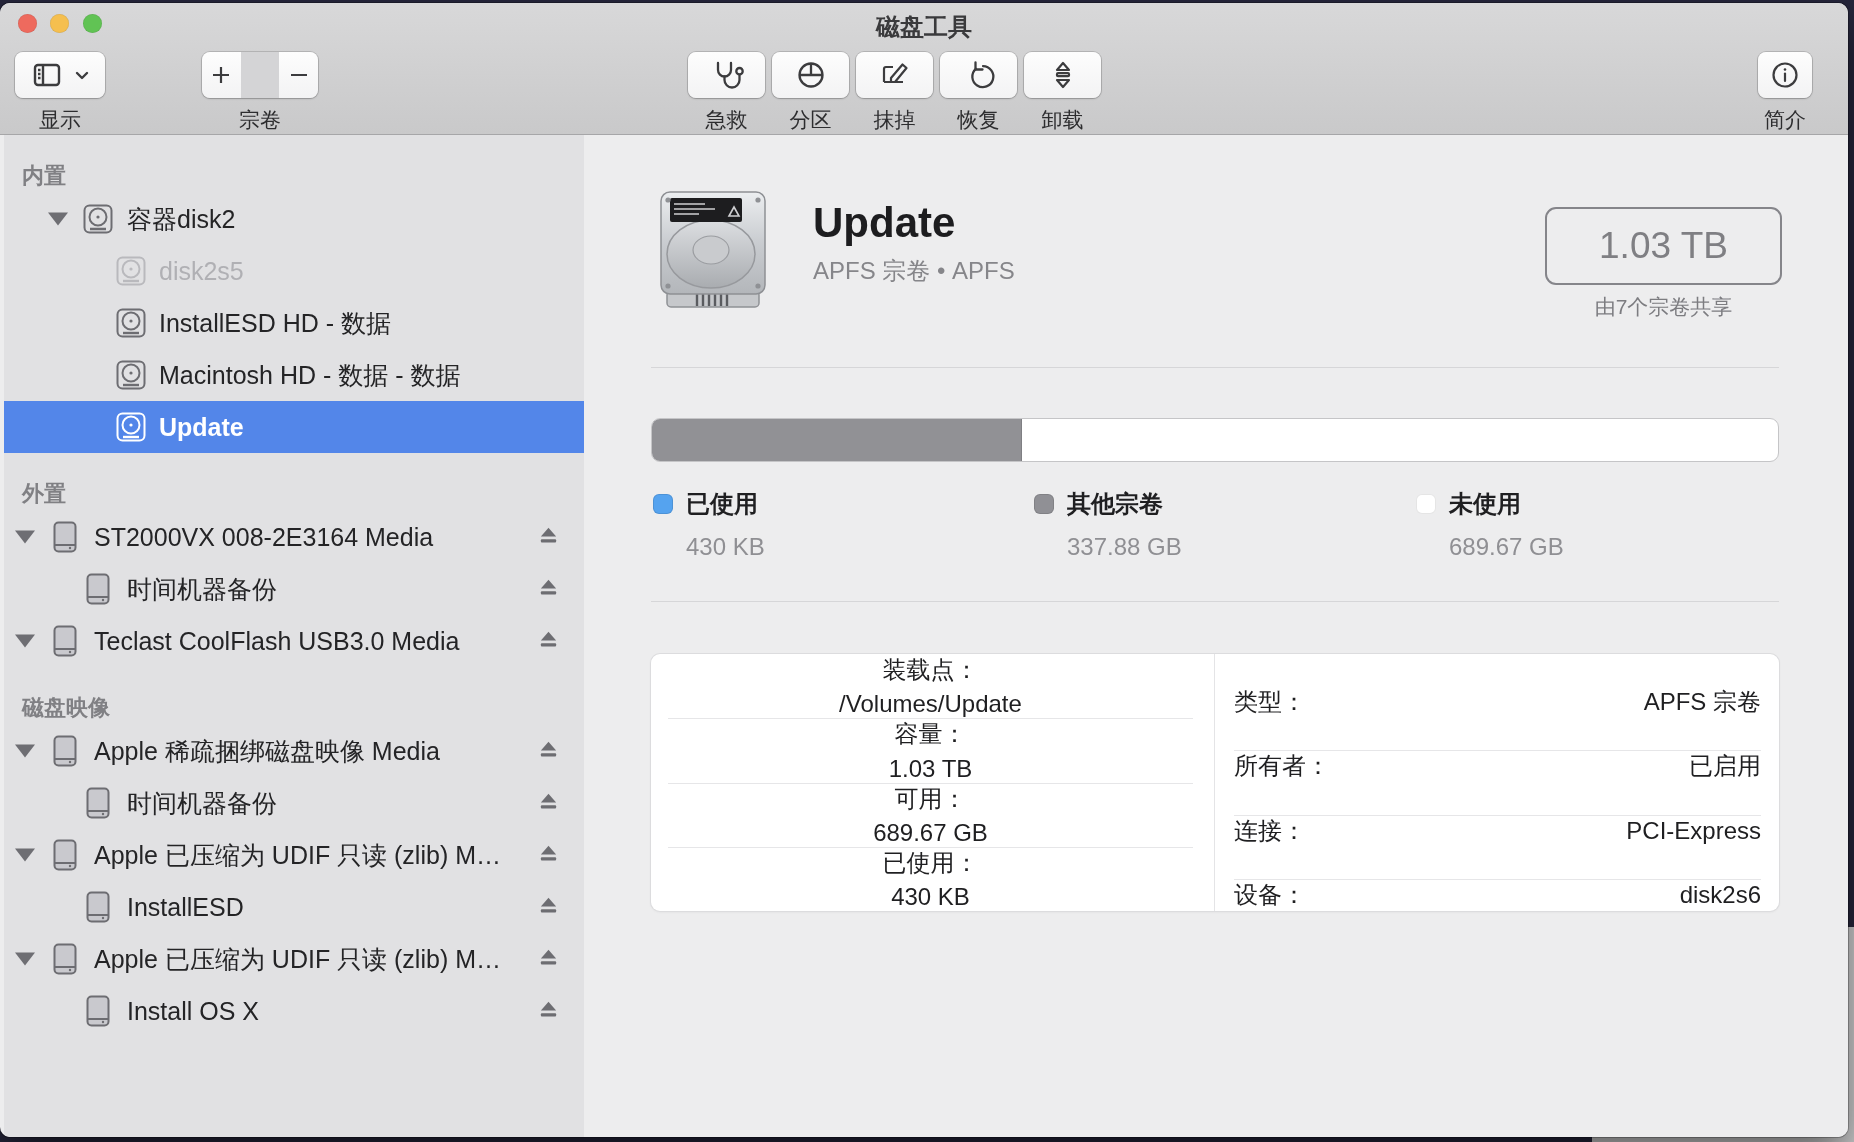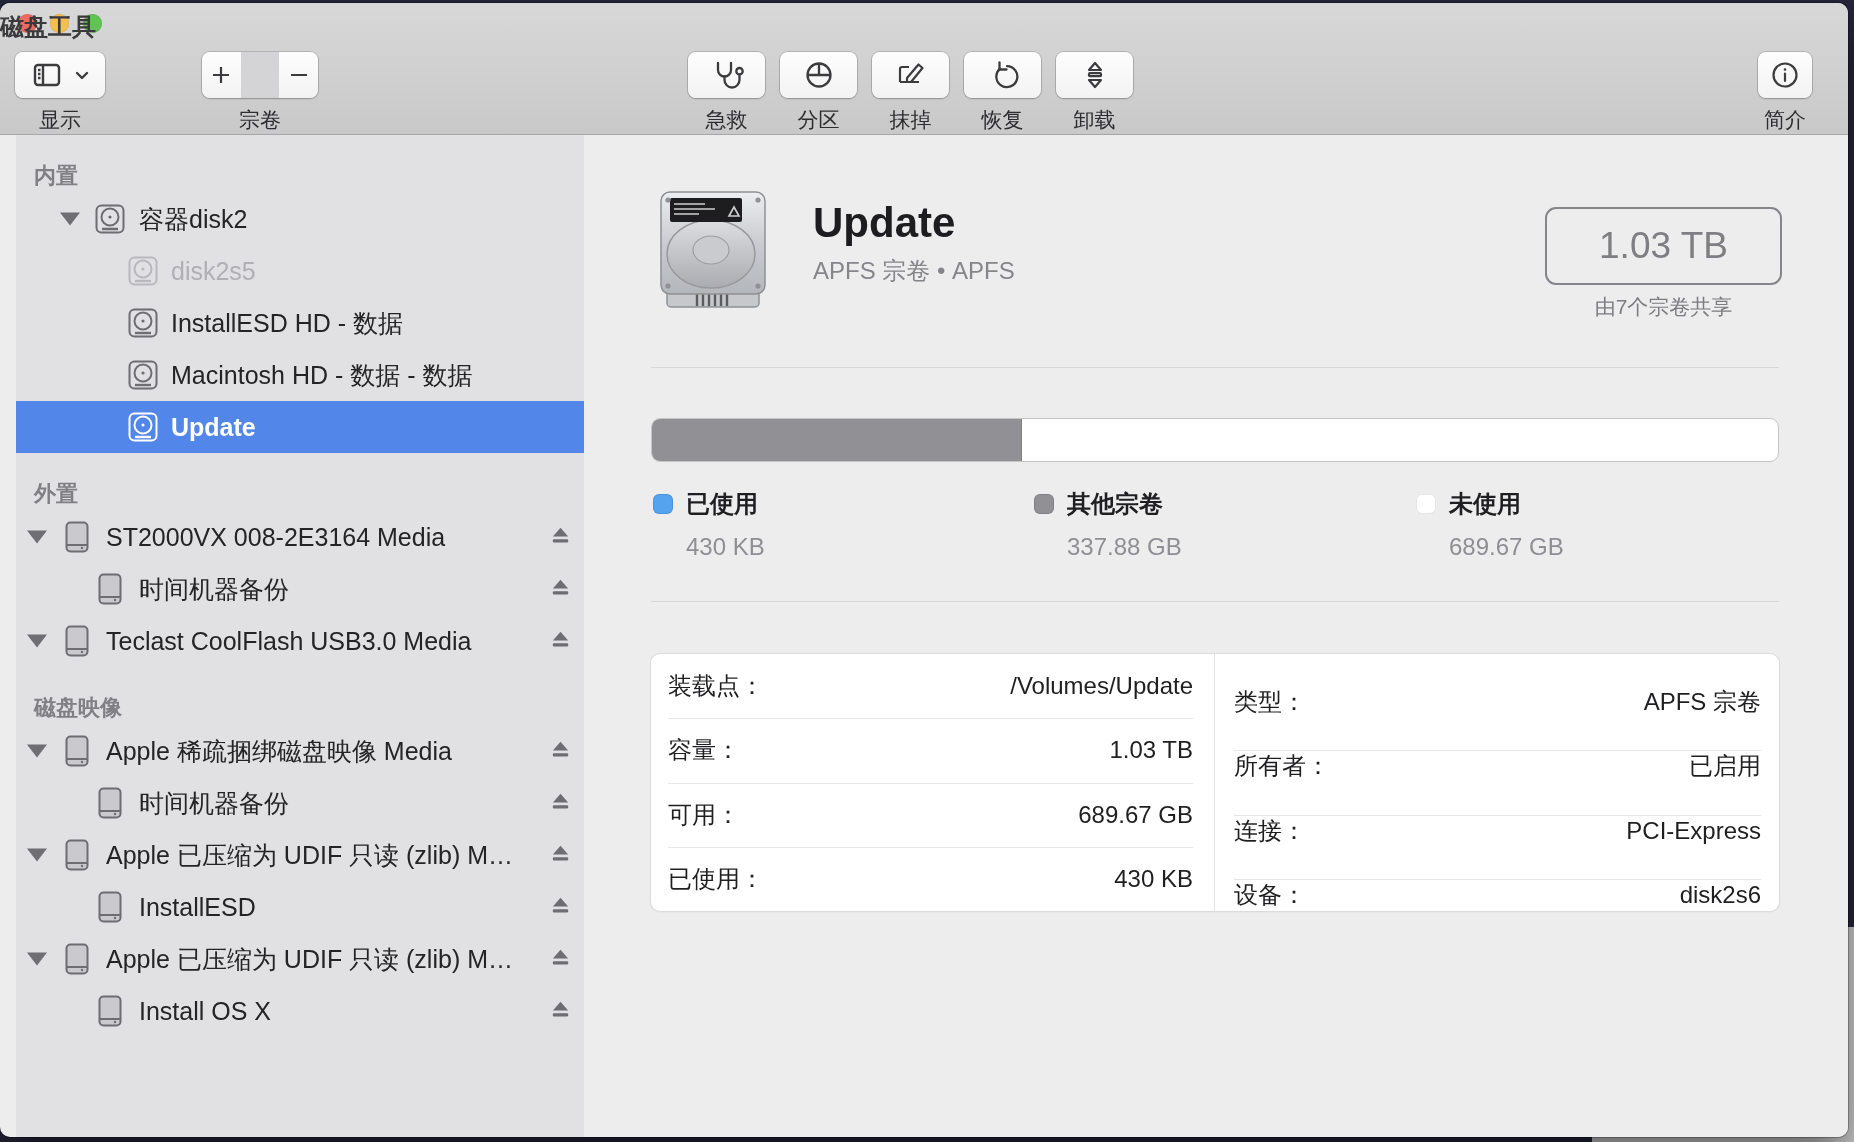--- a/index.html
+++ b/index.html
@@ -21,52 +21,52 @@
   
   .chrome{
     position:absolute;left:0;top:0;width:100%;height:132px;box-sizing:border-box;
     background:linear-gradient(#d8d8d9,#c9c9ca);
     border-bottom:1px solid #a6a6a8;
   }
   .tl{position:absolute;top:11px;width:19px;height:19px;border-radius:50%;box-shadow:inset 0 0 1px rgba(0,0,0,.3);}
   .tl.red{left:18px;background:#ee6a5e;}
   .tl.yellow{left:50px;background:#f5bf4f;}
   .tl.green{left:83px;background:#61c354;}
-  .window-title{position:absolute;top:8px;left:0;width:100%;text-align:left;font-size:24px;font-weight:700;color:#3a3a3c;}
+  .window-title{position:absolute;top:8px;left:0;width:100%;text-align:center;font-size:24px;font-weight:700;color:#3a3a3c;}
 
   .tool{position:absolute;top:49px;display:flex;flex-direction:column;align-items:center;}
   .tbtn{
     width:100%;height:46px;border-radius:8px;box-sizing:border-box;
     background:linear-gradient(#fdfdfd,#f3f3f4);
     box-shadow:0 0 0 1px rgba(0,0,0,.14), 0 1px 2px rgba(0,0,0,.18);
     display:flex;align-items:center;justify-content:center;color:#3c3c3e;
   }
   .tlabel{margin-top:8px;font-size:21px;color:#2d2d2f;white-space:nowrap;}
   .tool svg{display:block;}
 
   #view-tool{left:15px;width:90px;}
   #view-tool .tbtn{gap:9px;}
   #volume-tool{left:202px;width:116px;}
   .seg{display:flex;width:100%;height:100%;align-items:stretch;}
   .seg > div{flex:1;display:flex;align-items:center;justify-content:center;}
   .seg-divider{flex:0 0 1px;background:#d4d4d6;margin:0;}
-  #actions{position:absolute;left:688px;top:49px;display:flex;gap:15px;}
+  #actions{position:absolute;left:688px;top:49px;display:flex;gap:7px;}
   #actions .tool{position:static;width:77px;}
   #info-tool{left:1758px;width:54px;}
 
   .ticon svg{display:none;}
   .icon-first-aid .svg-first-aid{display:block;}
   .icon-partition .svg-partition{display:block;}
   .icon-erase .svg-erase{display:block;}
   .icon-restore .svg-restore{display:block;}
   .icon-unmount .svg-unmount{display:block;}
 
   
   .sidebar{
-    position:absolute;left:16px;top:132px;width:584px;height:1002px;box-sizing:border-box;
+    position:absolute;left:4px;top:132px;width:584px;height:1002px;box-sizing:border-box;
     background:#e1e1e3;border-right:1px solid #d0d0d2;overflow:hidden;
   }
   .side-row{position:relative;display:flex;align-items:center;height:52px;font-size:25px;color:#242426;white-space:nowrap;}
   .side-row .label{overflow:hidden;text-overflow:ellipsis;flex:1;}
   .side-row.kind-section{height:38px;margin-top:20px;font-size:22px;font-weight:700;color:#808084;align-items:flex-end;}
   .side-row.kind-section .label{padding-left:18px !important;padding-bottom:2px;}
 
   .disclosure{position:absolute;top:50%;transform:translateY(-50%);width:0;height:0;
     border-left:10px solid transparent;border-right:10px solid transparent;border-top:13px solid #6e6e73;}
   .depth-1 .disclosure{left:11px;}
@@ -118,21 +118,21 @@
   .info-panel{
     position:absolute;left:67px;top:519px;width:1128px;height:257px;
     background:#ffffff;border-radius:9px;
     box-shadow:0 0 0 1px #dcdcde, 0 1px 3px rgba(0,0,0,.07);
   }
   .info-col{position:absolute;top:0;bottom:0;display:flex;flex-direction:column;}
   .col-left{left:0;width:563px;}
   .col-right{left:564px;width:564px;}
   .col-divider{position:absolute;left:563px;top:0;bottom:0;width:1px;background:#e4e4e6;}
   .drow{position:relative;flex:1;display:flex;align-items:center;justify-content:space-between;font-size:24px;color:#1f1f21;}
-  .col-left .drow{padding:0 21px 0 17px;}
+  .col-left .drow{padding:0 21px 0 17px;flex-direction:column;}
   .col-right .drow{padding:0 18px 0 19px;margin-top:32px;}
   .col-left .drow + .drow::before{content:'';position:absolute;left:17px;right:21px;top:0;height:1px;background:#e6e6e8;}
   .col-right .drow + .drow::before{content:'';position:absolute;left:19px;right:18px;top:0;height:1px;background:#e6e6e8;}
 </style>
 </head>
 <body>
 
 <div class="desktop-light"></div>
 
 <div class="window">

